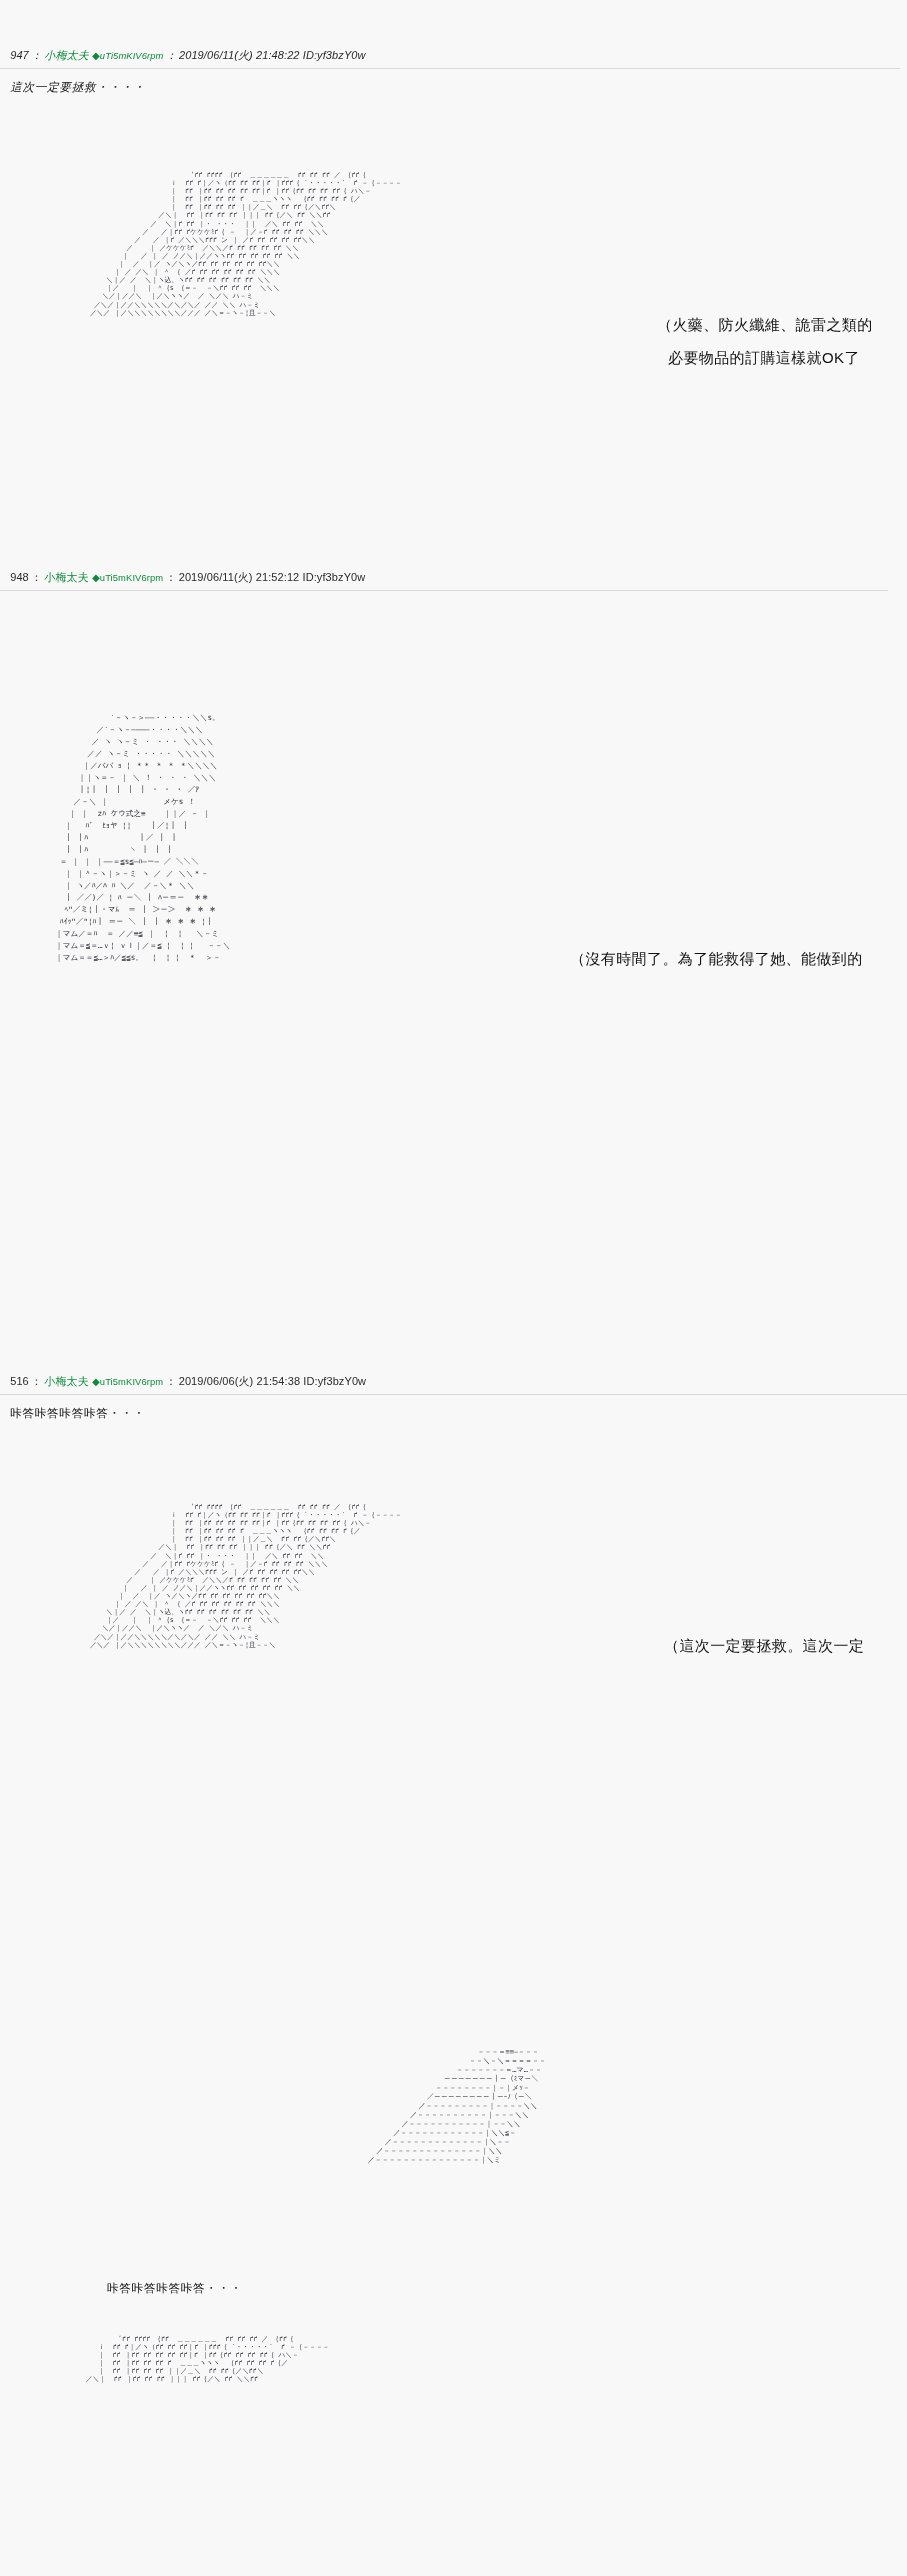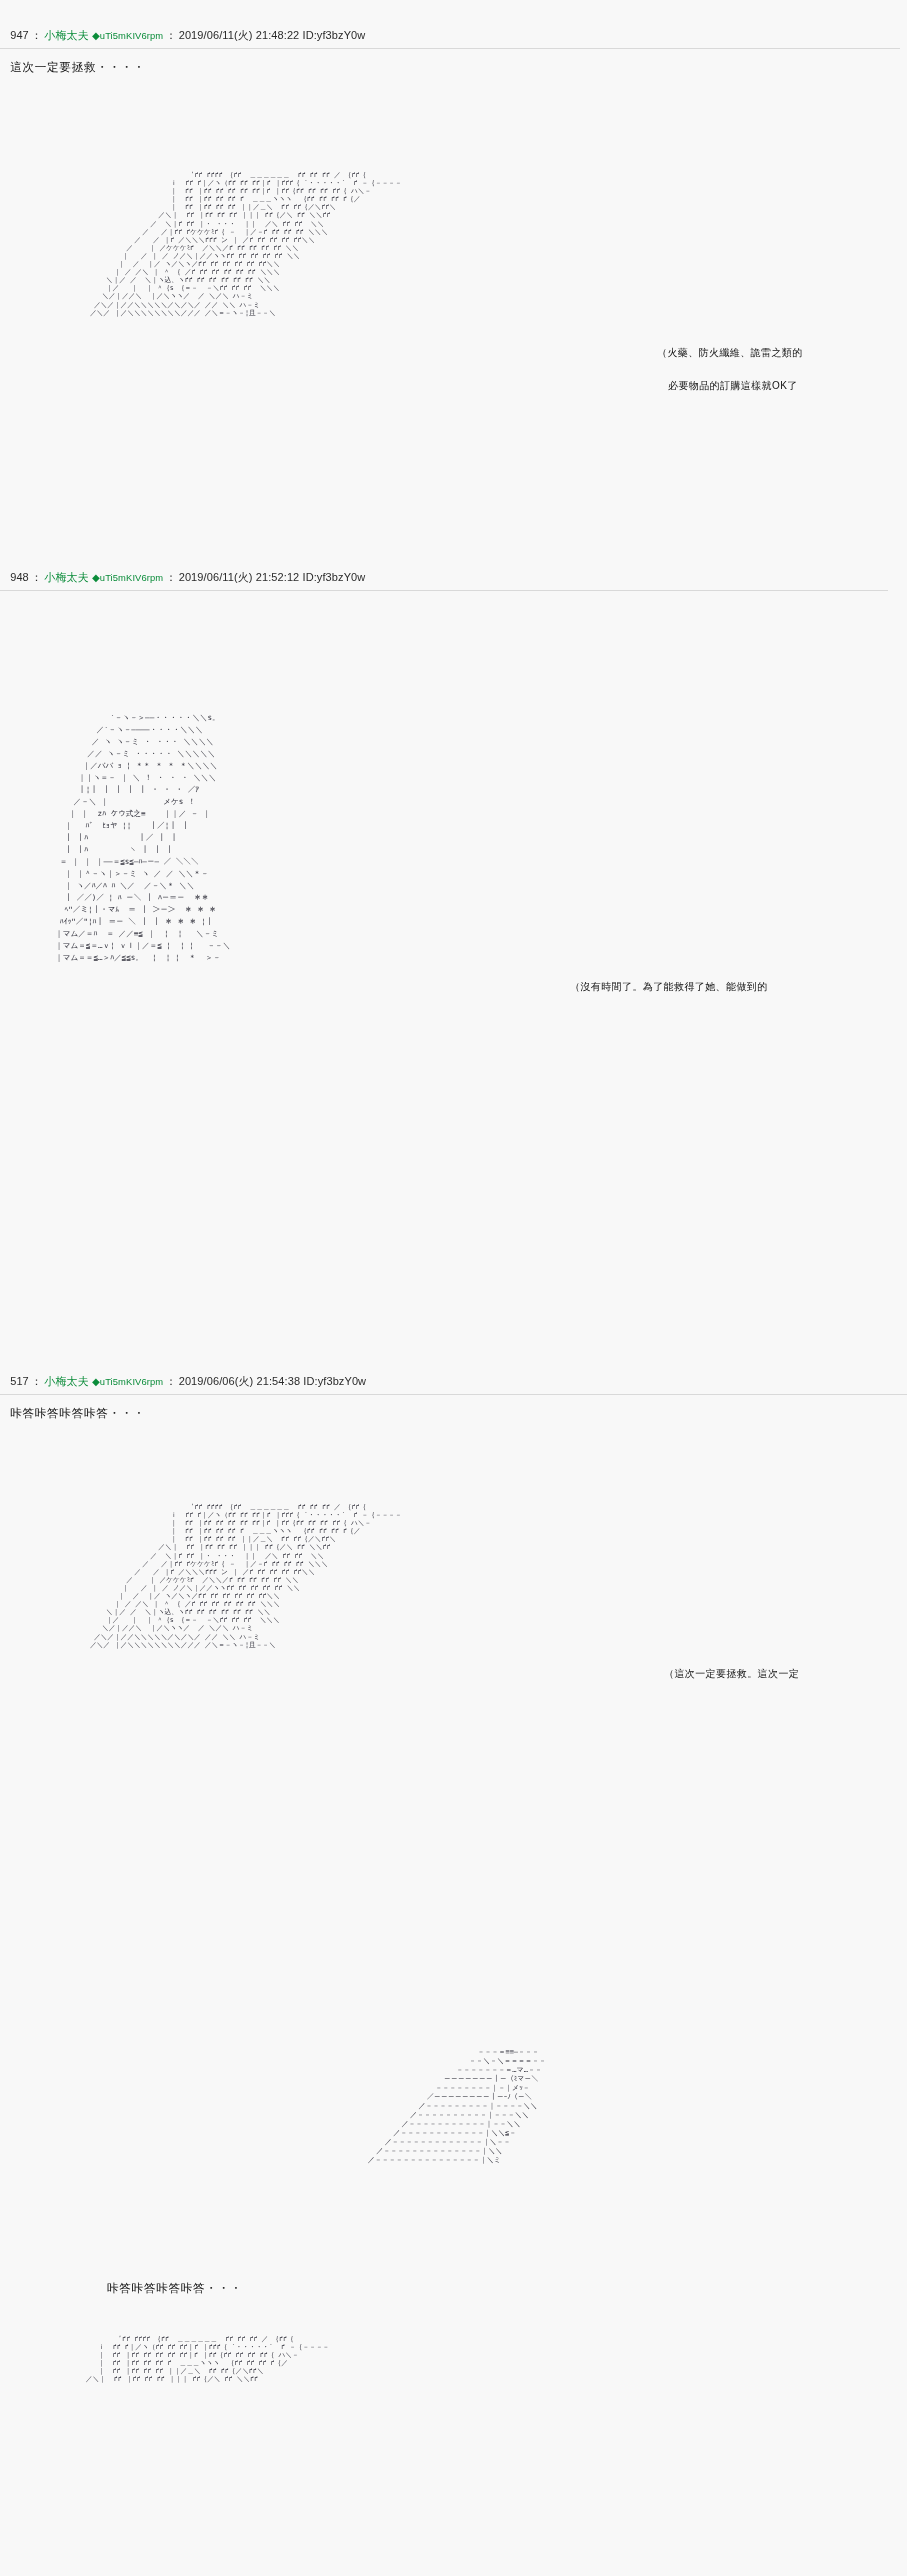--- a/index.html
+++ b/index.html
@@ -80,34 +80,33 @@
     color: #2d2d38;
     letter-spacing: 0px;
     margin: 15px;
     padding: 0;
     transform-origin: 0 0;
   }
 
   
   .dialogue {
     position: absolute;
-    font-size: 10px;
+    font-size: 15px;
     line-height: 22px;
     color: #111;
     white-space: nowrap;
     letter-spacing: 0.4px;
-    margin-top: 28px;
   }
 </style>
 </head>
 <body>
 
 <div class="page">
 
-  <div class="post" style="position:absolute; left:0; top:28px; width:900px;">
+  <div class="post" style="position:absolute; left:0; top:48px; width:900px;font-style:italic;">
     <div class="post-header">
       <span class="post-num">947</span><span class="sep">：</span><span class="post-name">小梅太夫</span> <span class="trip-diamond">◆</span><span class="trip-code">uTi5mKIV6rpm</span><span class="sep">：</span><span class="post-date">2019/06/11(火) 21:48:22</span> <span class="post-id">ID:yf3bzY0w</span>
     </div>
     <hr class="hr">
     <div class="post-body">
       <div class="sfx">這次一定要拯救・・・・</div>
     </div>
   </div>
 
   <pre class="aa" style="position:absolute; left:14.5px; top:156px; font-size:6.7px; line-height:8.1px;">                                        ʹґґ ґґґґ ｛ґґ  ＿＿＿＿＿＿  ґґ ґґ ґґ ／ ｛ґґ｛
@@ -164,21 +163,21 @@
     ｜マム／＝ﾊ  ＝ ／／≡≦ ｜  ¦  ¦   ＼－ミ 
     ｜マム＝≦＝…ｖ¦ ｖＩ｜／＝≦ ¦  ¦ ¦   －－＼
     ｜マム＝＝≦…＞ﾊ／≦≦s。  ¦  ¦ ¦  ＊  ＞－</pre>
 
   <div class="dialogue" style="left:570px; top:948px;">
     <span>（沒有時間了。為了能救得了她、能做到的</span>
   </div>
 
   <div class="post" style="position:absolute; left:0; top:1374px; width:908px;">
     <div class="post-header">
-      <span class="post-num">517</span><span class="sep">：</span><span class="post-name">小梅太夫</span> <span class="trip-diamond">◆</span><span class="trip-code">uTi5mKIV6rpm</span><span class="sep">：</span><span class="post-date">2019/06/06(火) 21:54:38</span> <span class="post-id">ID:yf3bzY0w</span>
+      <span class="post-num">516</span><span class="sep">：</span><span class="post-name">小梅太夫</span> <span class="trip-diamond">◆</span><span class="trip-code">uTi5mKIV6rpm</span><span class="sep">：</span><span class="post-date">2019/06/06(火) 21:54:38</span> <span class="post-id">ID:yf3bzY0w</span>
     </div>
     <hr class="hr">
     <div class="post-body">
       <div class="sfx">咔答咔答咔答咔答・・・</div>
     </div>
   </div>
 
   <pre class="aa" style="position:absolute; left:14.5px; top:1488px; font-size:6.7px; line-height:8.1px;">                                        ʹґґ ґґґґ ｛ґґ  ＿＿＿＿＿＿  ґґ ґґ ґґ ／ ｛ґґ｛
                                    ｉ  ґґ ґ｜／ヽ（ґґ ґґ ґґ｜ґ ｜ґґґ｛ ˊ・・・・・ˊ  ґ －｛－－－－
                                    ｜  ґґ ｜ґґ ґґ ґґ ґґ ґґ｜ґ ｜ґґ｛ґґ ґґ ґґ ґґ｛ ハ＼－

